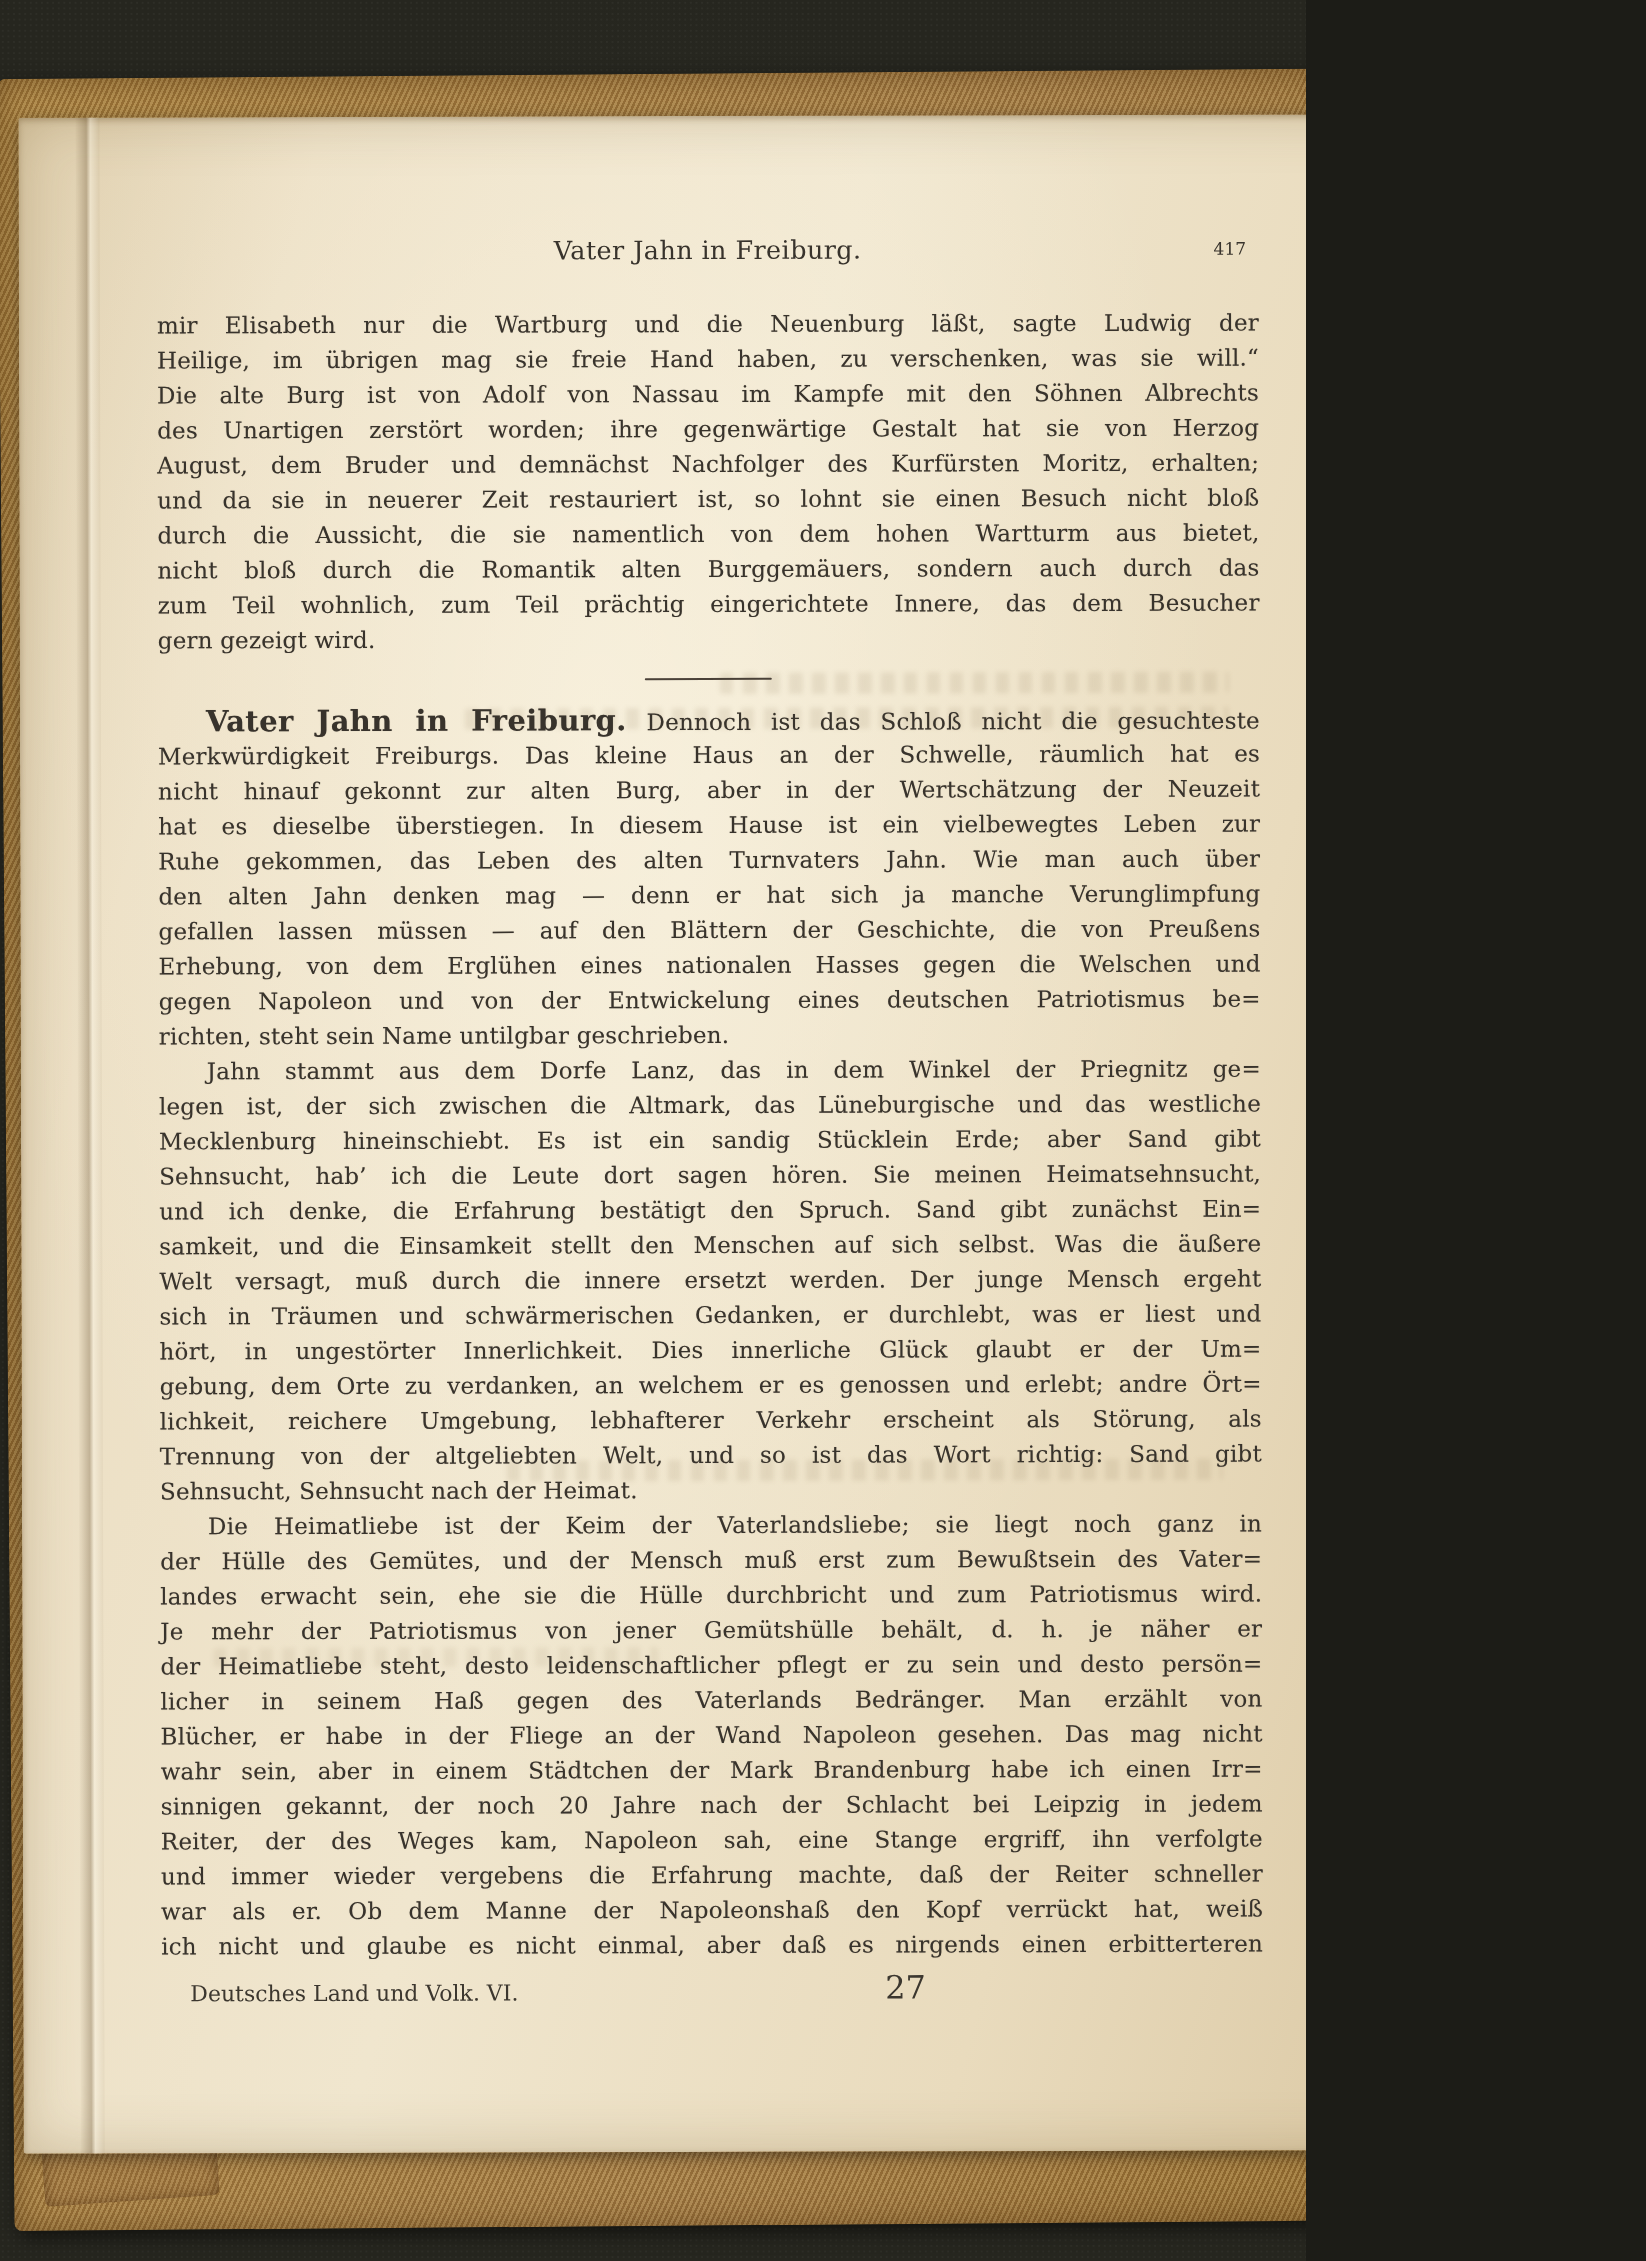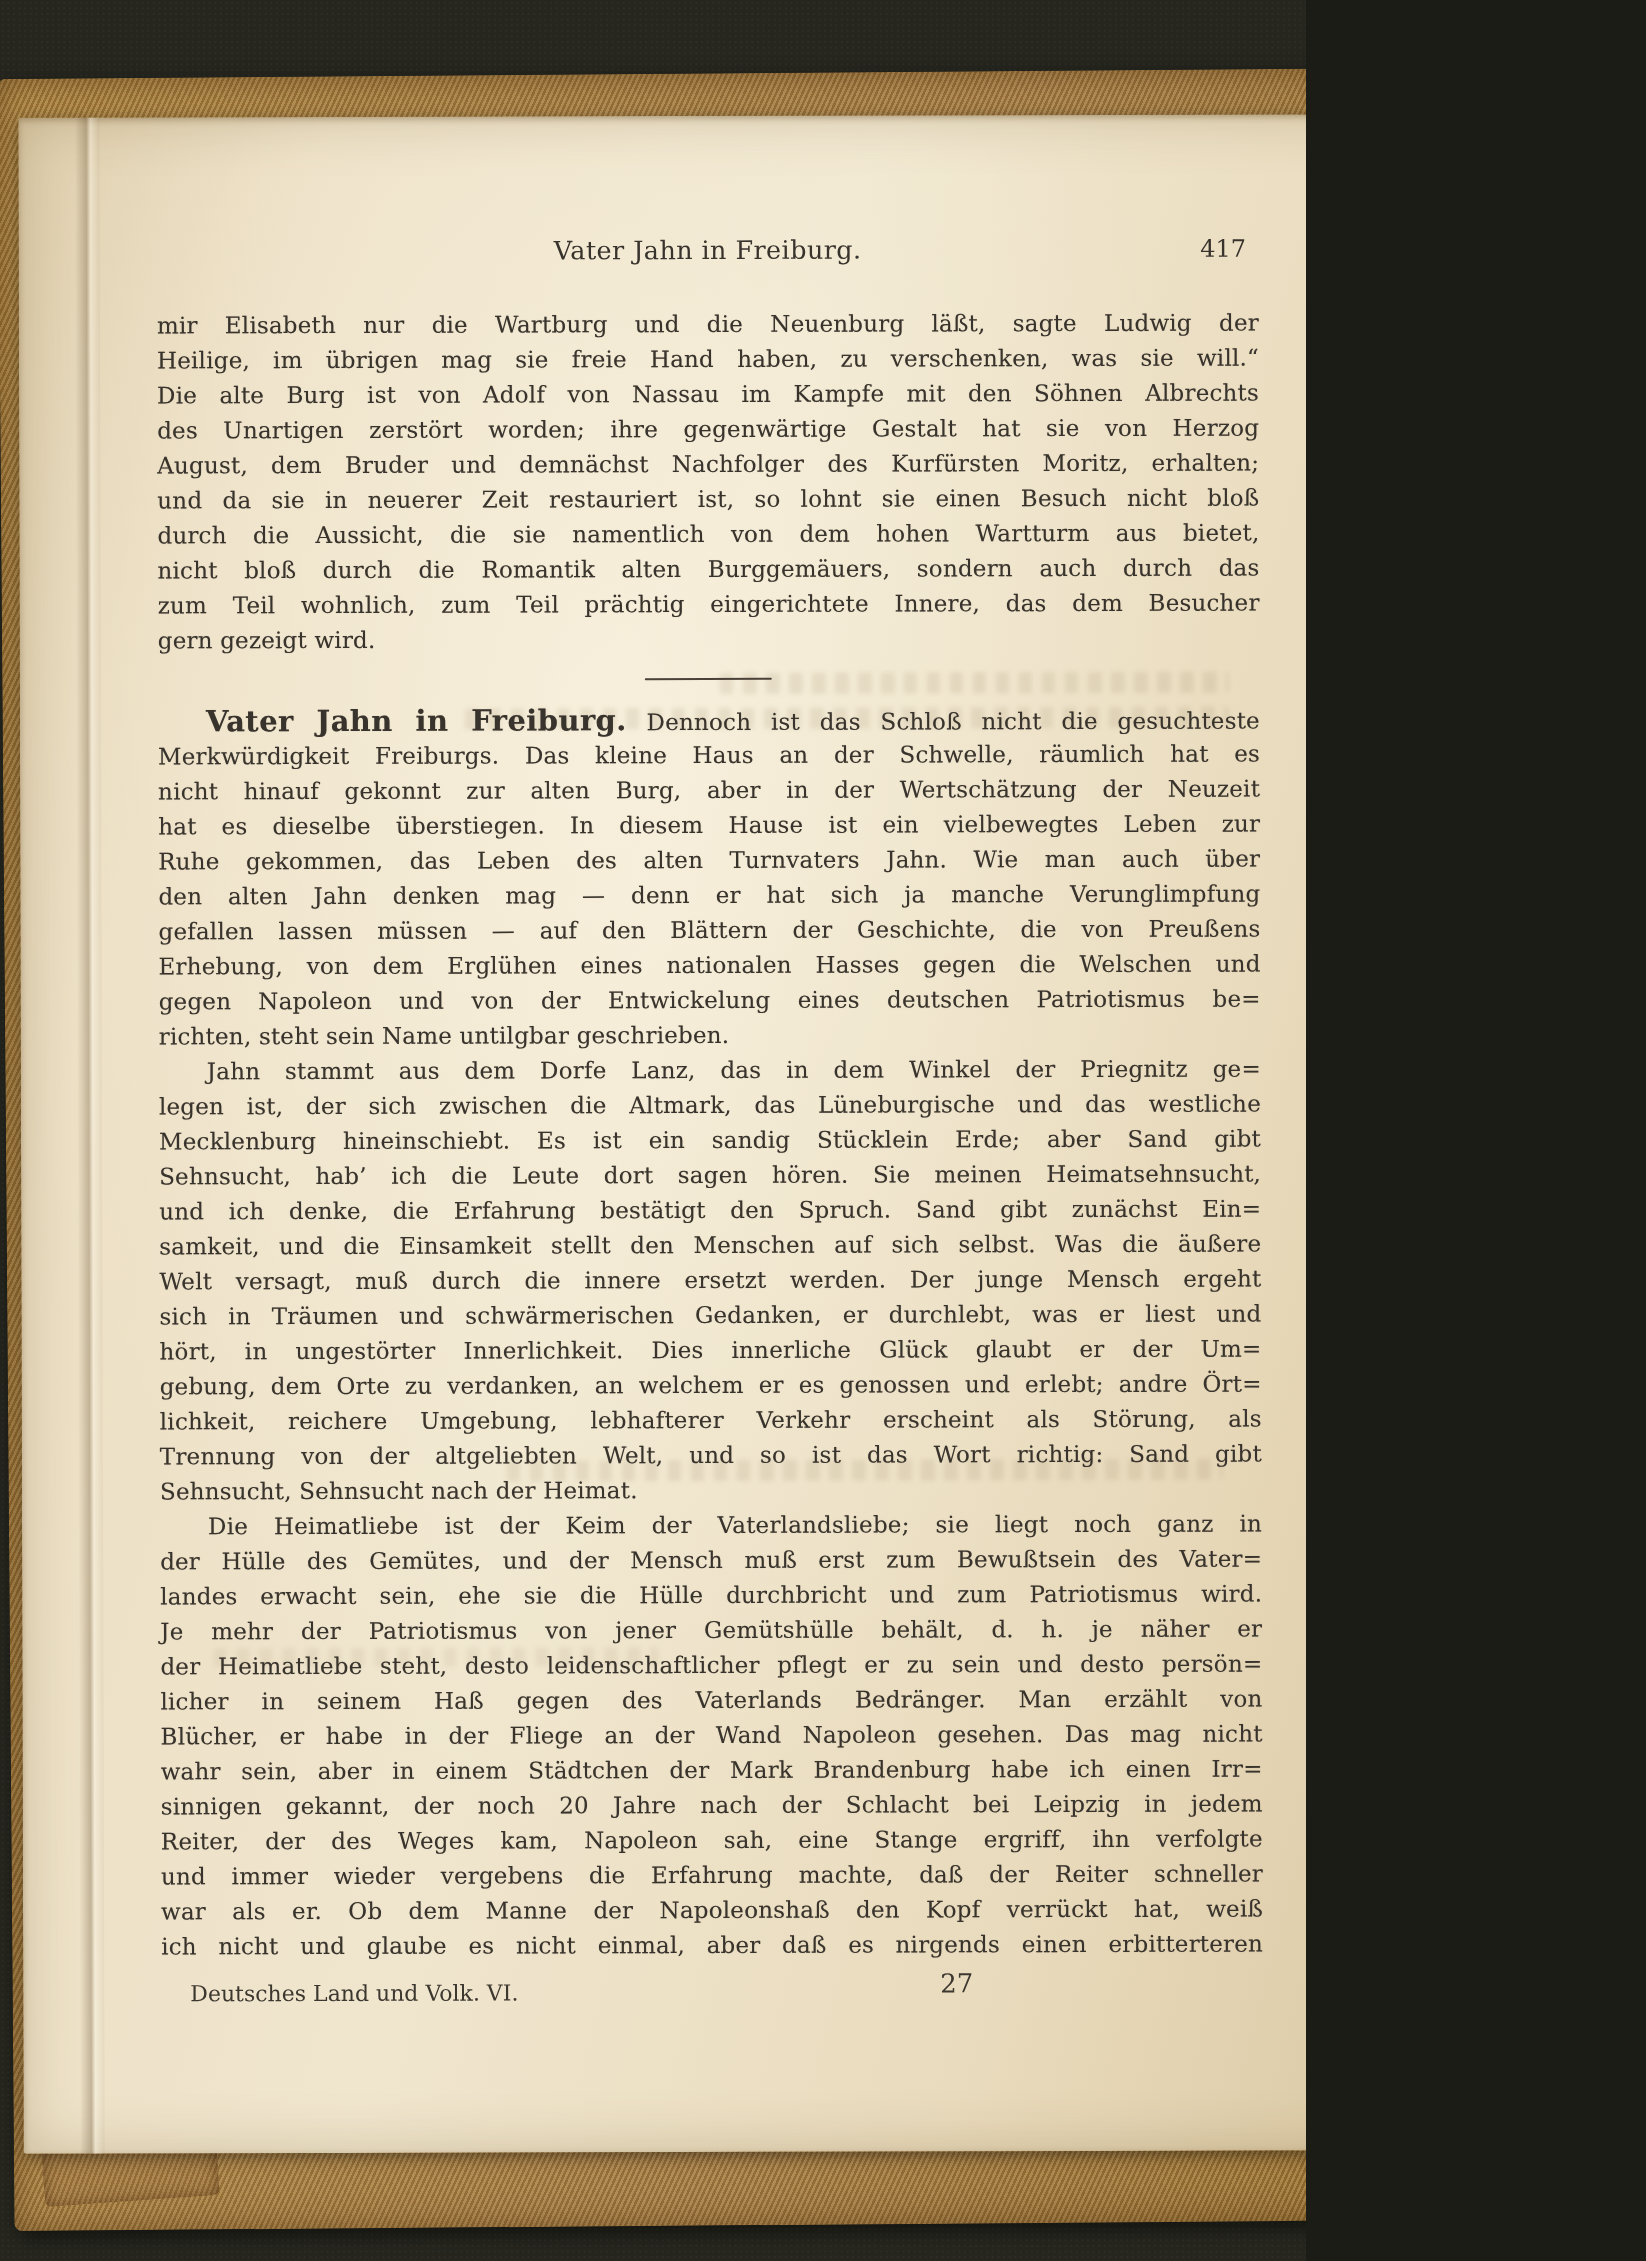--- a/index.html
+++ b/index.html
@@ -72,36 +72,36 @@
   .ghost { position:absolute; filter:blur(2.4px); opacity:.30; border-radius:3.2px;
     background:repeating-linear-gradient(90deg, rgba(138,118,84,.45) 0 13.5px, rgba(138,118,84,0) 13.5px 23px); }
   .ghost.g1 { left:700px; top:557px; width:509px; height:20.7px; }
   .ghost.g2 { left:445px; top:592px; width:764px; height:20.7px; }
   .ghost.g3 { left:485px; top:1344px; width:716px; height:20.7px; }
   .ghost.g4 { left:191px; top:1531px; width:445px; height:19px; opacity:.22; }
   
   .content { position:absolute; left:138px; top:118px; width:1102px; color:#38332c; }
   .header { position:relative; height:33px; margin-bottom:40px; }
   .running-title { text-align:center; font-size:25.5px; line-height:33px; letter-spacing:0.4px; }
-  .page-number { position:absolute; right:12.7px; top:0; font-size:24px; line-height:33px; }
+  .page-number { position:absolute; right:12.7px; top:0; font-size:17px; line-height:33px; }
   .para { margin:0; }
   .tline {
     white-space:nowrap; height:35px; line-height:35px; font-size:23px;
     text-align:justify; text-align-last:justify; text-justify:inter-word;
     letter-spacing:0.2px; text-shadow:0 0 0.8px rgba(56,46,34,.35);
   }
   .tline.lastline { text-align-last:left; }
   .para.indent .tline:first-child { text-indent:48px; }
   .lead { font-weight:bold; font-size:29px; letter-spacing:0.4px; }
   .rule-wrap { height:46px; position:relative; }
   .rule { position:absolute; left:50%; top:20.7px; width:127px; height:2.4px; margin-left:-64px;
     background:#4a4138; border-radius:1.6px; }
   .footer { position:relative; margin-top:11px; height:37px; }
   .imprint { position:absolute; left:29px; top:6.4px; font-size:22px; color:#3c372f; }
-  .signature { position:absolute; left:779px; top:-4.8px; font-size:26px; color:#3c372f; }
+  .signature { position:absolute; left:724px; top:-4.8px; font-size:32px; color:#3c372f; }
 </style>
 </head>
 <body>
 
 <div class="stage">
   <div class="cover-corner"></div>
   <div class="cover"></div>
   <div class="cover-corner-bl"></div>
   <div class="fore-edge"></div>
 

